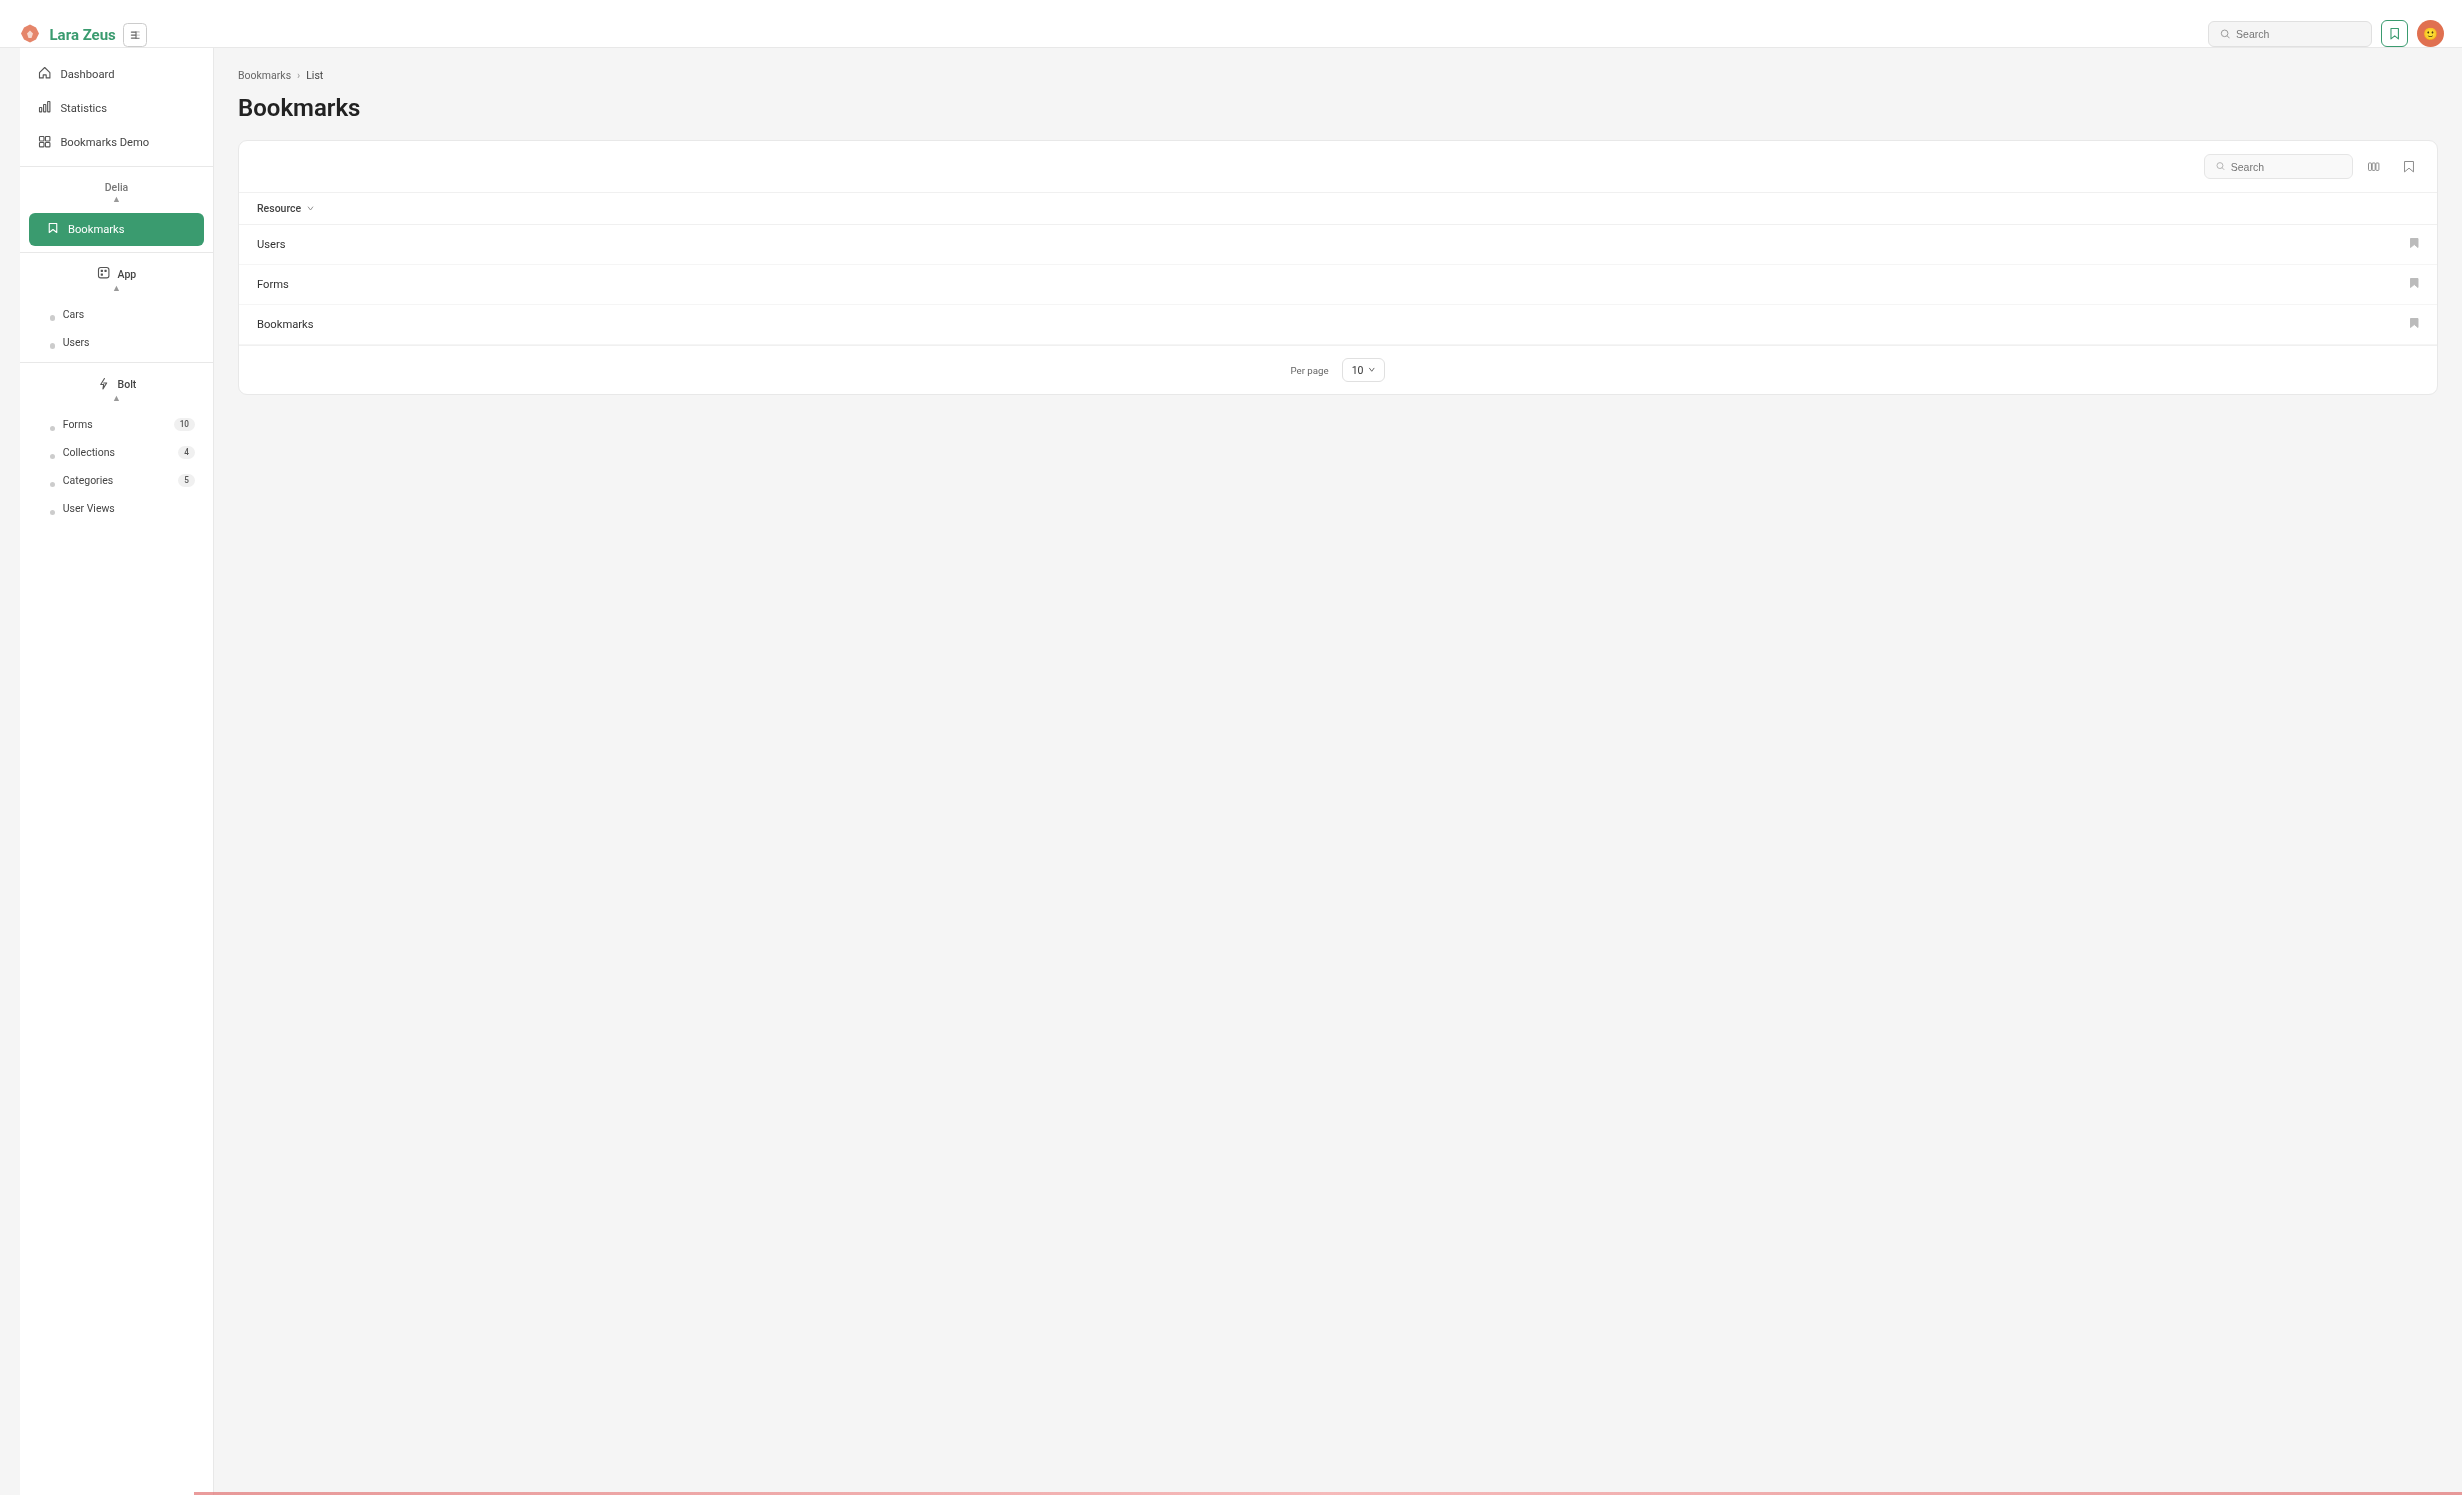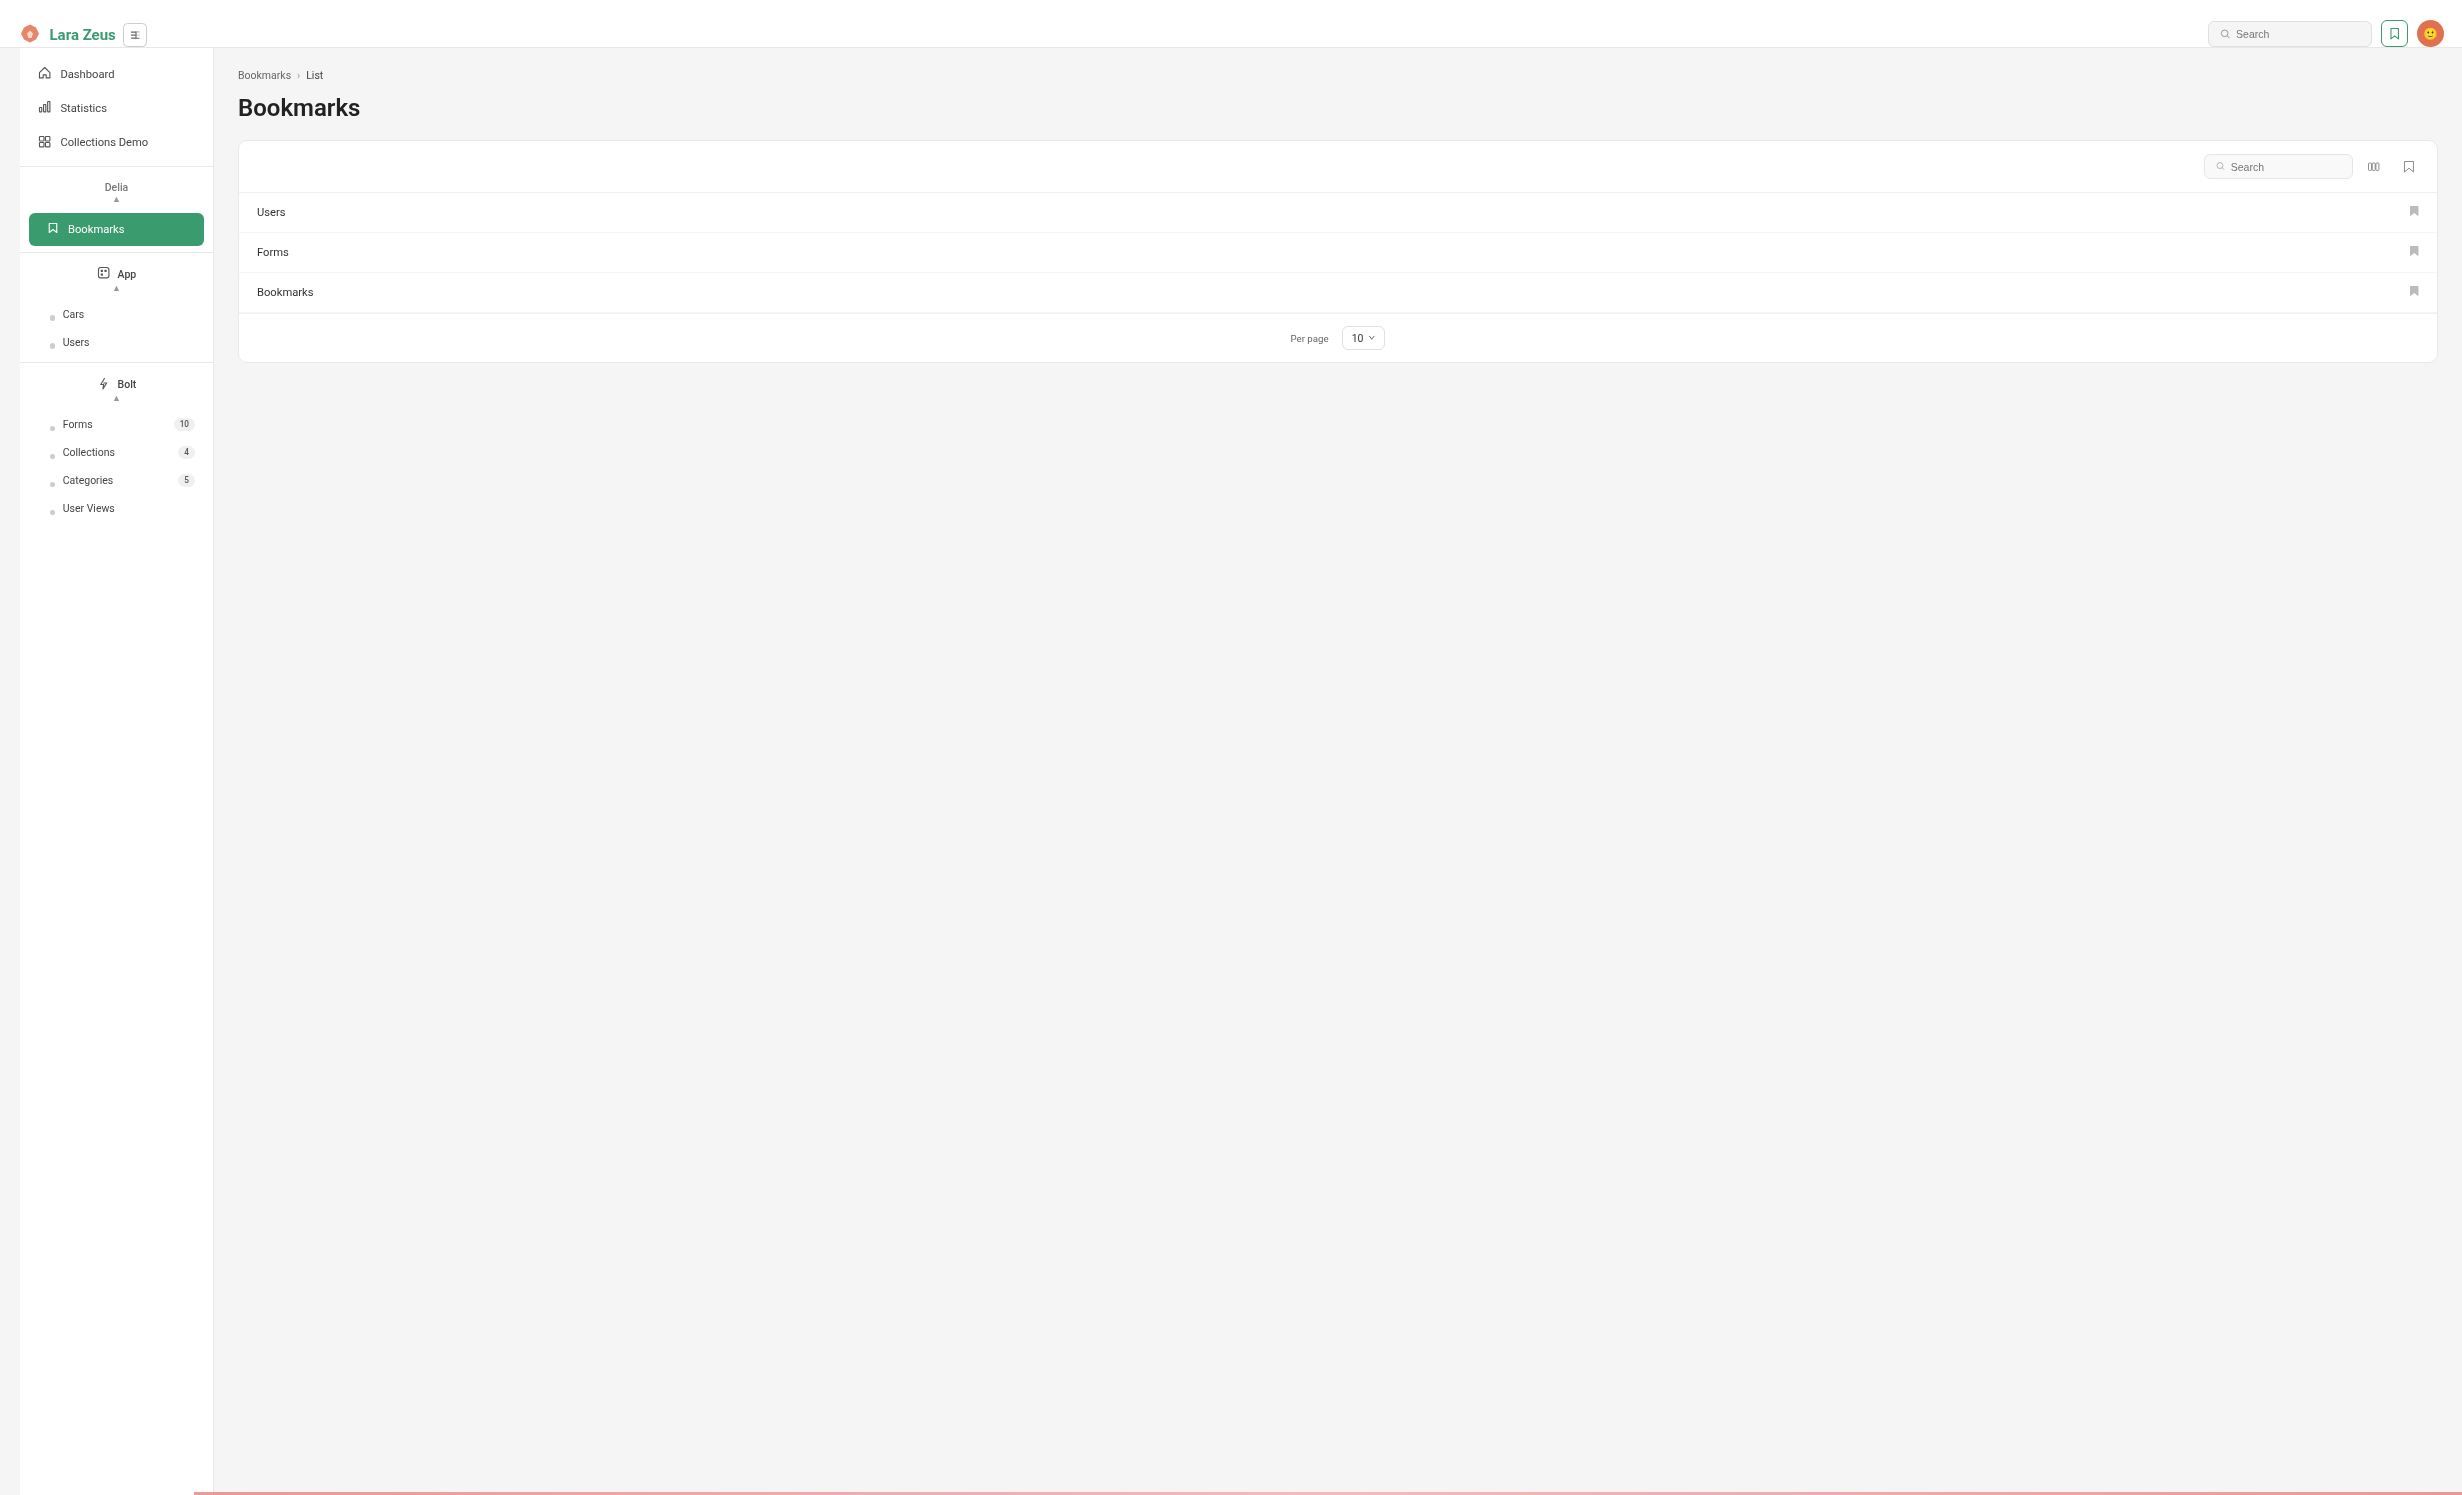--- a/index.html
+++ b/index.html
@@ -407,21 +407,21 @@
     </div>
     <div class="sidebar-nav-item">
       <span class="nav-icon">
         <svg width="13.4" height="13.4" viewBox="0 0 18 18">
             <rect x="2" y="2" width="6" height="6" rx="1" stroke="#555" stroke-width="1.5" fill="none"></rect>
             <rect x="10" y="2" width="6" height="6" rx="1" stroke="#555" stroke-width="1.5" fill="none"></rect>
             <rect x="2" y="10" width="6" height="6" rx="1" stroke="#555" stroke-width="1.5" fill="none"></rect>
             <rect x="10" y="10" width="6" height="6" rx="1" stroke="#555" stroke-width="1.5" fill="none"></rect>
           </svg>
       </span>
-      <span>Collections Demo</span>
+      <span>Bookmarks Demo</span>
     </div>
 
     <hr class="sidebar-divider">
 
     <div class="sidebar-section-header">
       <span class="sidebar-section-title">Delia</span>
       <span class="chevron-icon">▲</span>
     </div>
     <div class="sidebar-item-active sidebar-nav-item">
       <span class="nav-icon">
@@ -530,20 +530,28 @@
             <rect x="12" y="4" width="4" height="10" rx="1" stroke="#888" stroke-width="1.3" fill="none"></rect>
           </svg>
         </button>
         <button class="toolbar-icon-btn">
           <svg width="12" height="13.4" viewBox="0 0 16 18">
             <path d="M2 2 L14 2 L14 16 L8 11 L2 16 Z" stroke="#888" stroke-width="1.3" fill="none" stroke-linejoin="round"></path>
           </svg>
         </button>
       </div>
 
+      <div class="table-header-row">
+        <div class="col-resource">
+          <span>Resource</span>
+          <svg width="9" height="9" viewBox="0 0 12 12">
+            <path d="M3 4 L6 8 L9 4" stroke="#888" stroke-width="1.2" fill="none" stroke-linecap="round"></path>
+          </svg>
+        </div>
+      </div>
 
       <div class="table-row">
         <span class="row-label">Users</span>
         <span class="bookmark-icon">
           <svg width="10.5" height="12" viewBox="0 0 14 16">
             <path d="M2 2 L12 2 L12 14 L7 10 L2 14 Z" stroke="#bbb" stroke-width="1.3" fill="#bbb" stroke-linejoin="round"></path>
           </svg>
         </span>
       </div>
       <div class="table-row">

